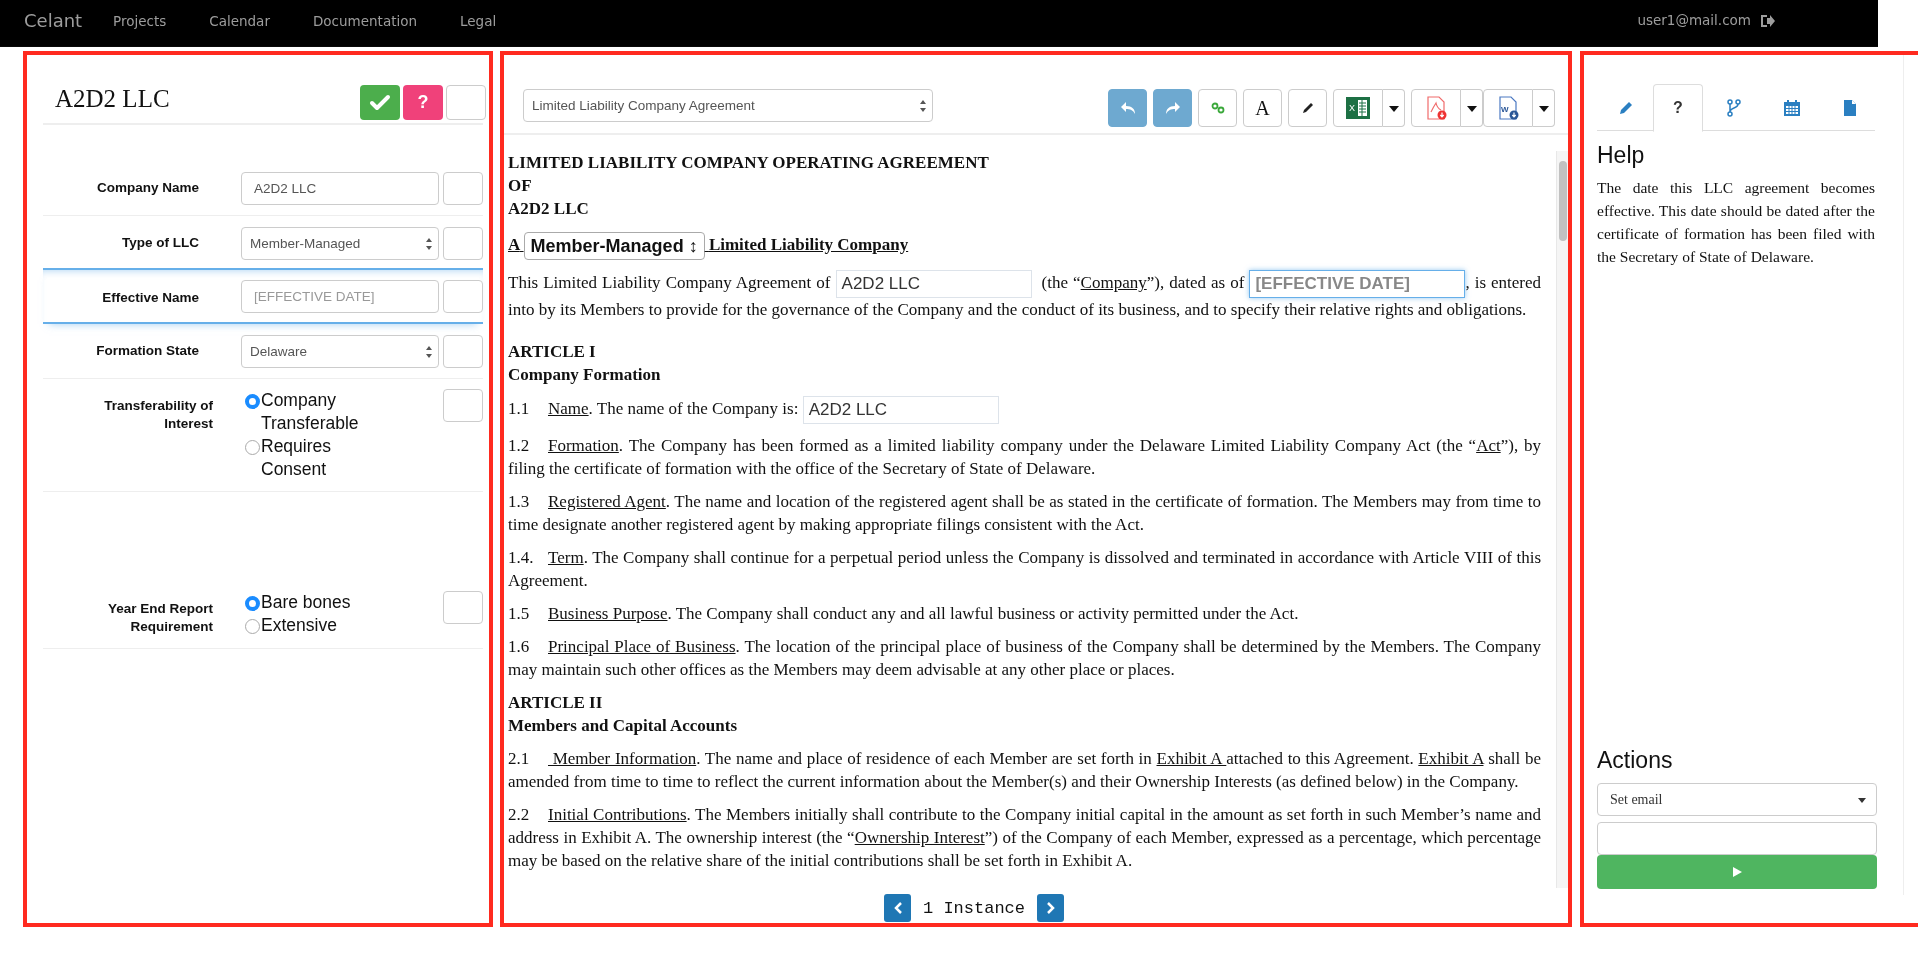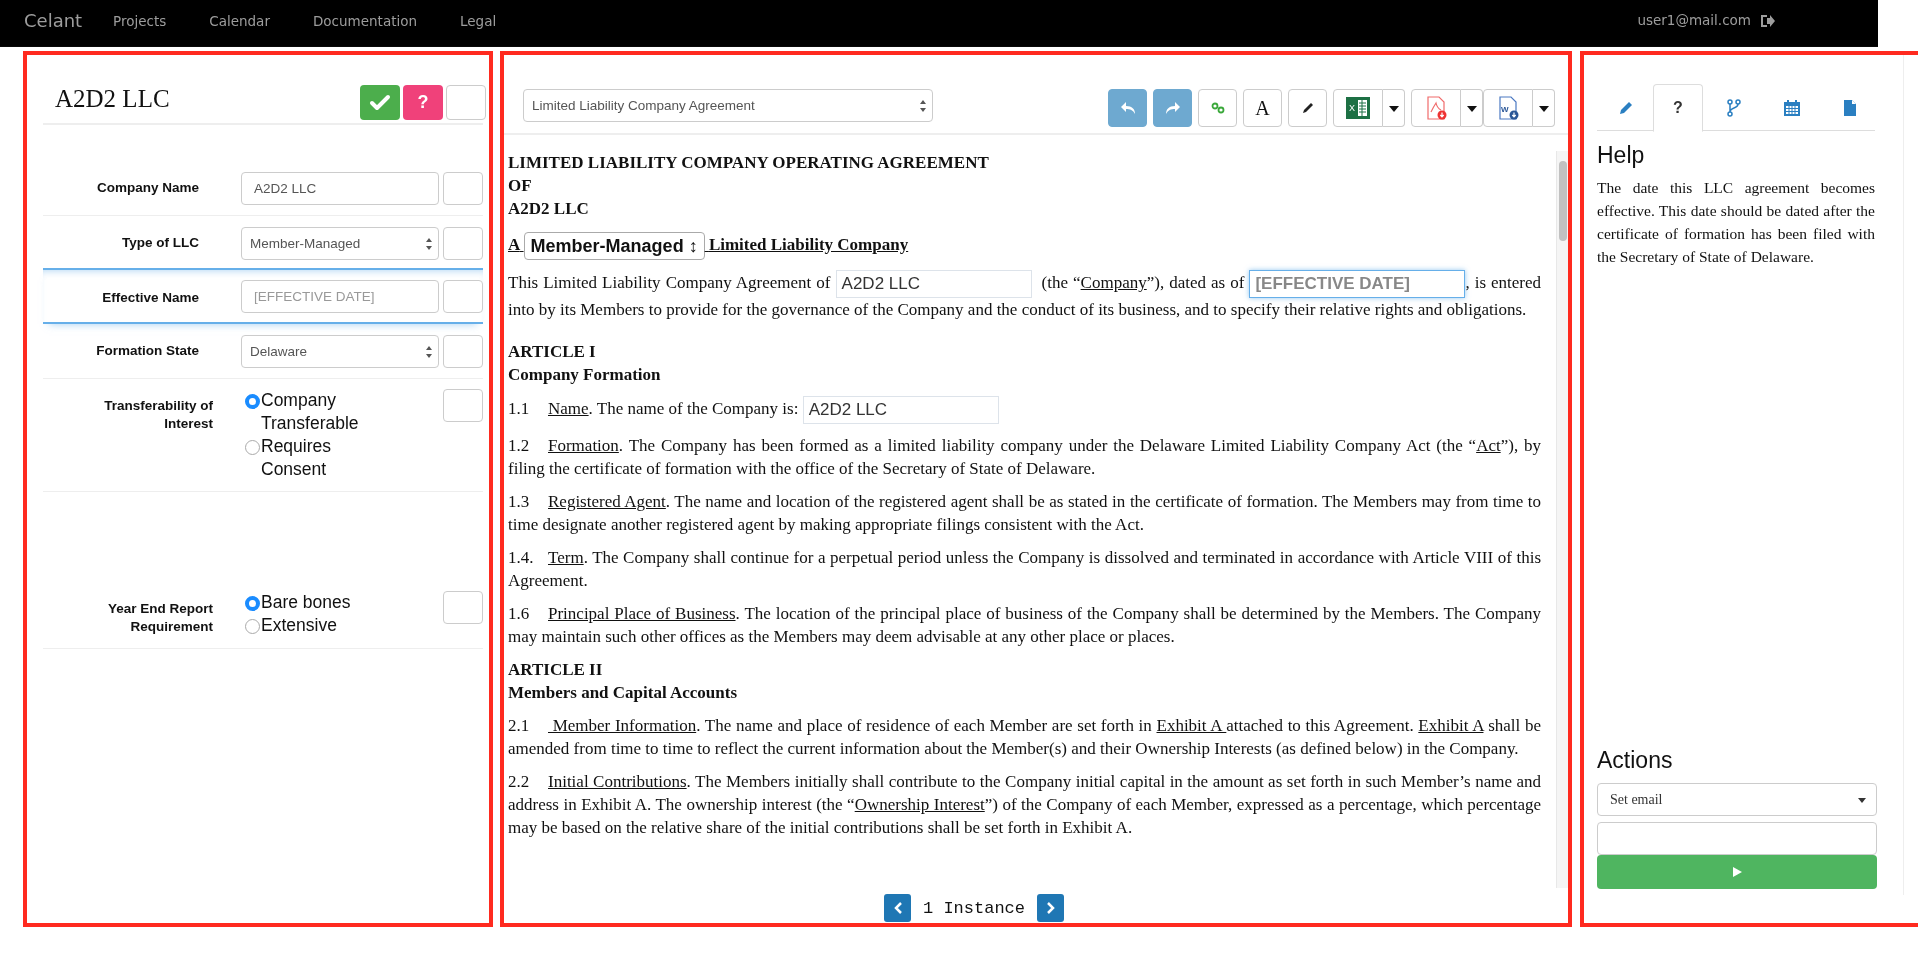--- a/index.html
+++ b/index.html
@@ -251,20 +251,21 @@
       &nbsp;<span>(the “</span><u>Company</u><span>”), dated as of</span>
       <span class="inl-input focus" style="width:216px;">[EFFECTIVE DATE]</span><span>, is entered into by its Members to provide for the governance of the Company and the conduct of its business, and to specify their relative rights and obligations.</span>
     </p>
     <div class="center" style="margin-top:18px;">ARTICLE I</div>
     <div class="center" style="margin-bottom:10px;">Company Formation</div>
     <p><span class="num">1.1</span><u>Name</u><span>. The name of the Company is:</span>
       <span class="inl-input" style="width:196px;">A2D2 LLC</span></p>
     <p><span class="num">1.2</span><u>Formation</u><span>. The Company has been formed as a limited liability company under the Delaware Limited Liability Company Act (the “</span><u>Act</u><span>”), by filing the certificate of formation with the office of the Secretary of State of Delaware.</span></p>
     <p><span class="num">1.3</span><u>Registered Agent</u><span>. The name and location of the registered agent shall be as stated in the certificate of formation. The Members may from time to time designate another registered agent by making appropriate filings consistent with the Act.</span></p>
     <p><span class="num">1.4.</span><u>Term</u><span>. The Company shall continue for a perpetual period unless the Company is dissolved and terminated in accordance with Article VIII of this Agreement.</span></p>
+    <p><span class="num">1.5</span><u>Business Purpose</u><span>. The Company shall conduct any and all lawful business or activity permitted under the Act.</span></p>
     <p><span class="num">1.6</span><u>Principal Place of Business</u><span>. The location of the principal place of business of the Company shall be determined by the Members. The Company may maintain such other offices as the Members may deem advisable at any other place or places.</span></p>
     <div class="center">ARTICLE II</div>
     <div class="center" style="margin-bottom:10px;">Members and Capital Accounts</div>
     <p><span class="num">2.1</span><u> Member Information</u><span>. The name and place of residence of each Member are set forth in </span><u>Exhibit A </u><span>attached to this Agreement. </span><u>Exhibit A</u><span> shall be amended from time to time to reflect the current information about the Member(s) and their Ownership Interests (as defined below) in the Company.</span></p>
     <p><span class="num">2.2</span><u>Initial Contributions</u><span>. The Members initially shall contribute to the Company initial capital in the amount as set forth in such Member’s name and address in Exhibit A. The ownership interest (the “</span><u>Ownership Interest</u><span>”) of the Company of each Member, expressed as a percentage, which percentage may be based on the relative share of the initial contributions shall be set forth in Exhibit A.</span></p>
   </div>
 
   <div class="scrollbar">
     <div class="scroll-thumb"></div>
   </div>

